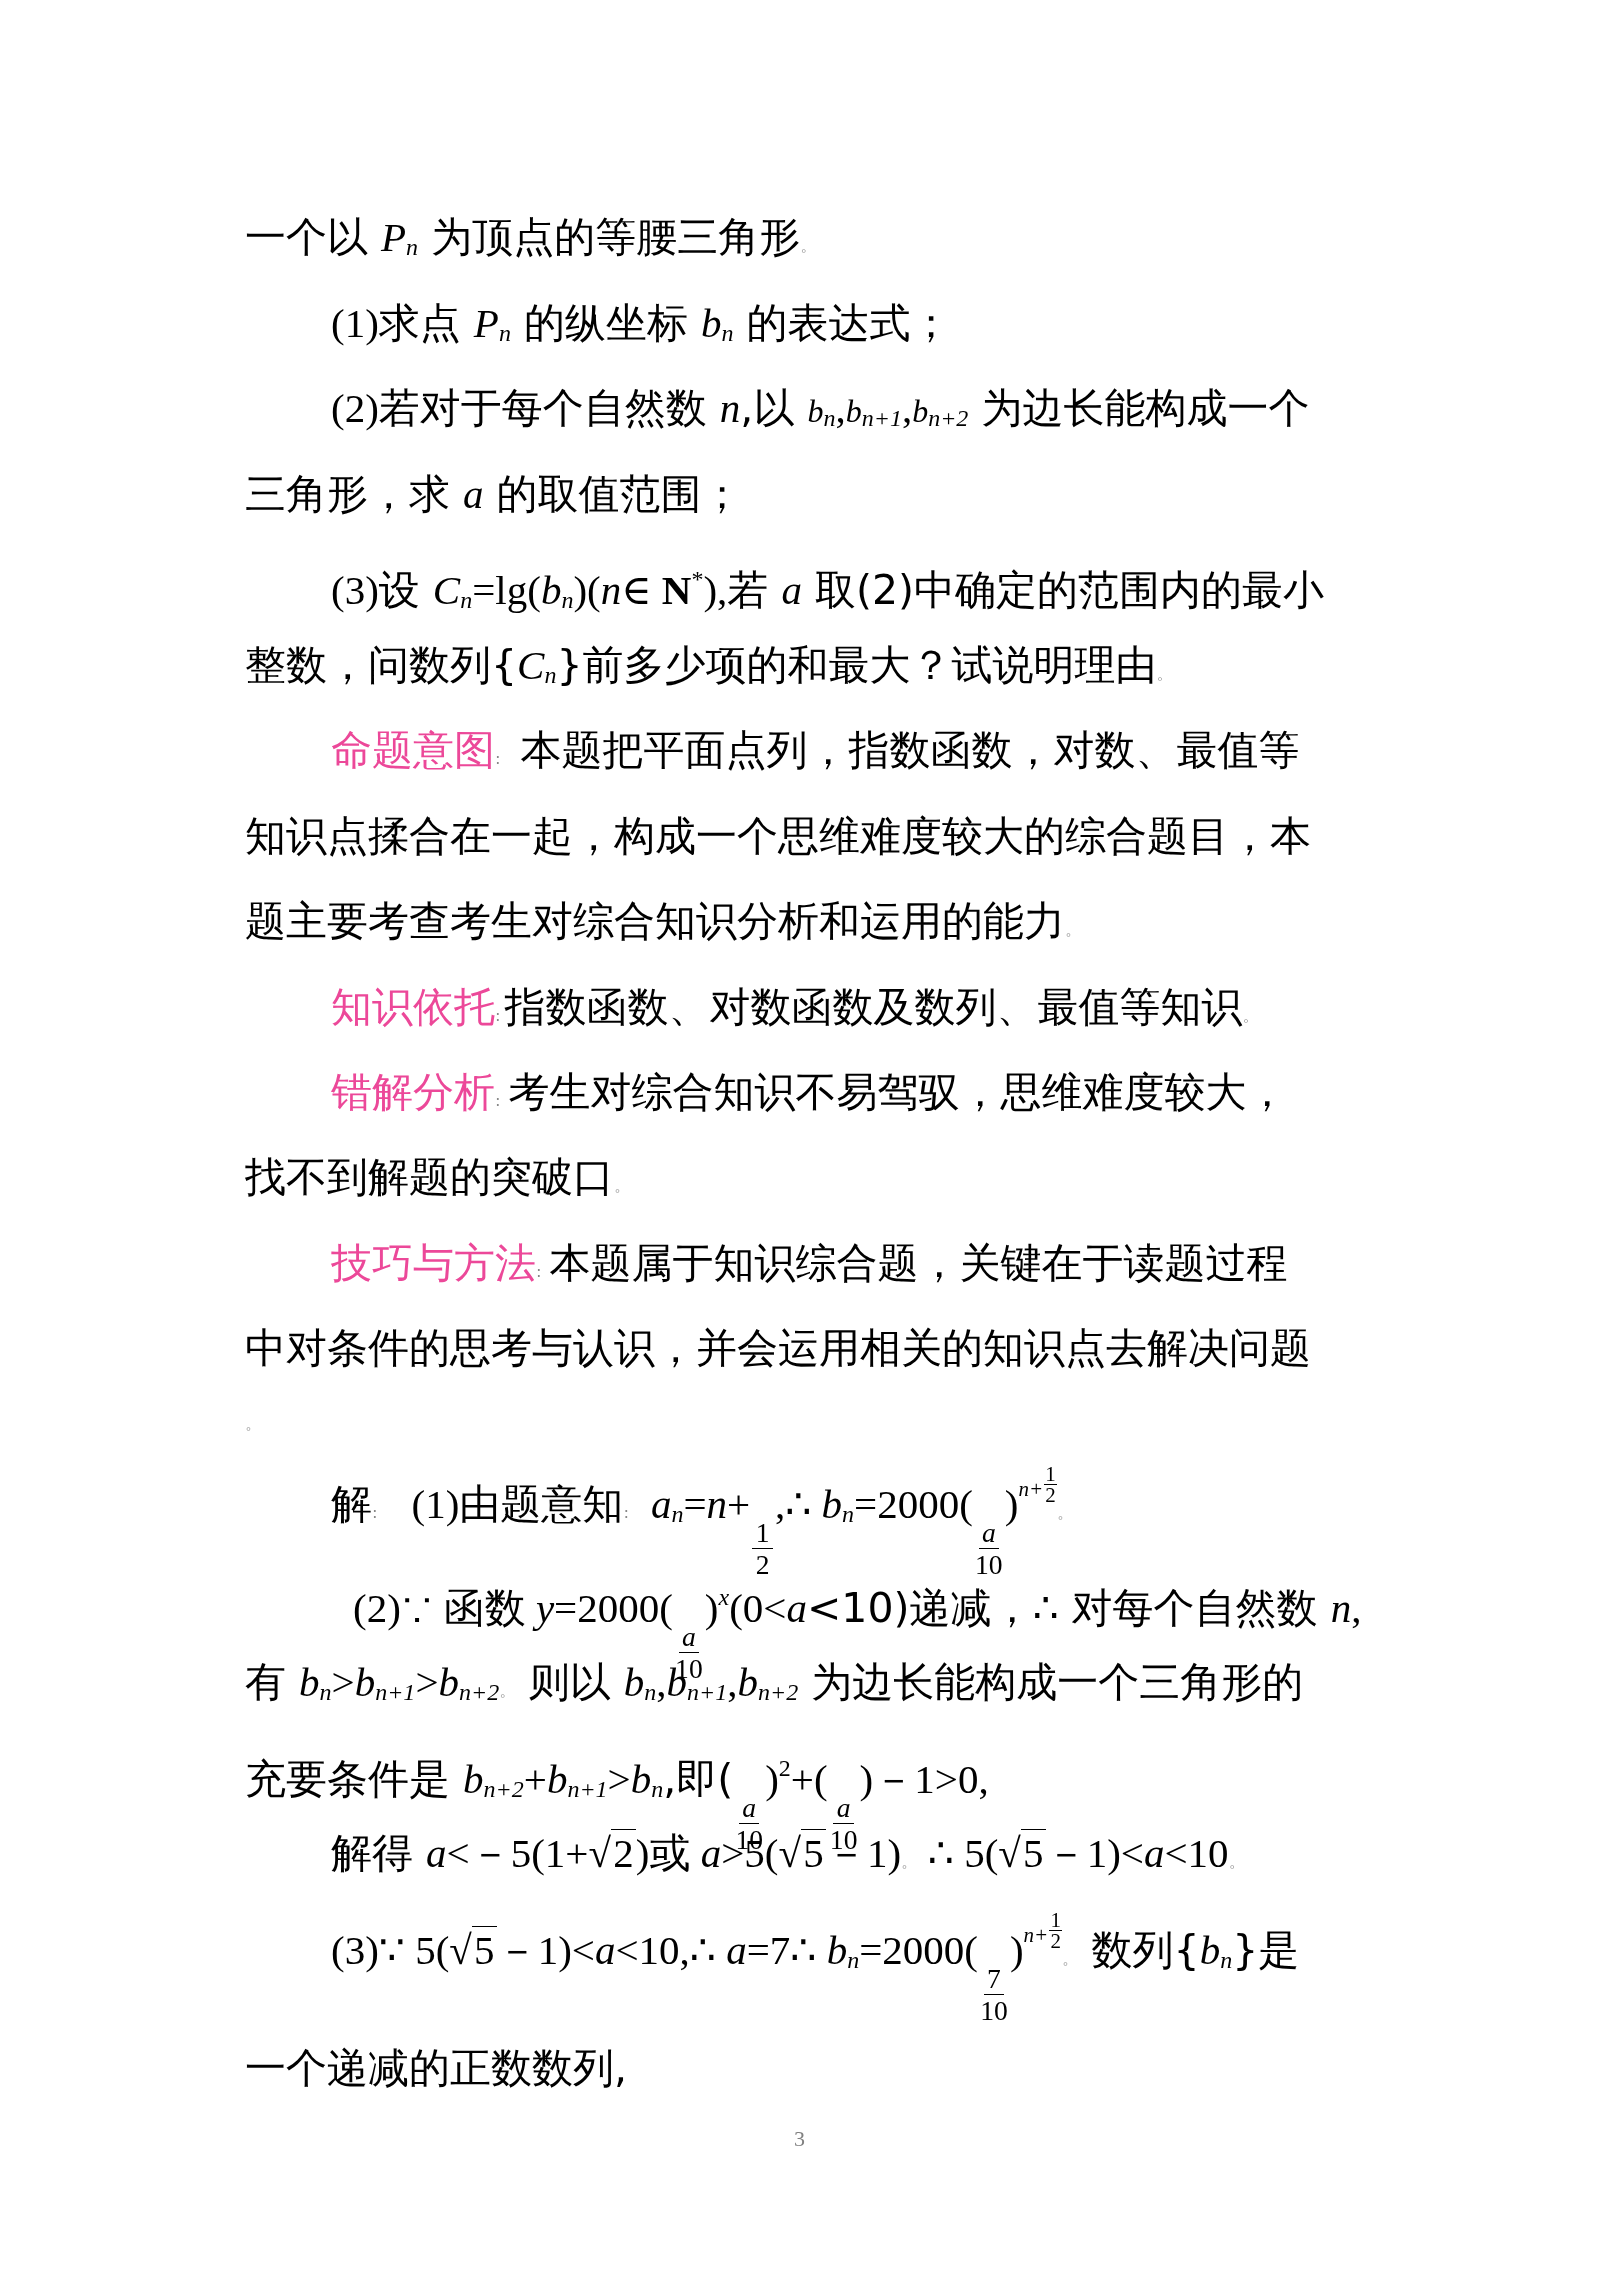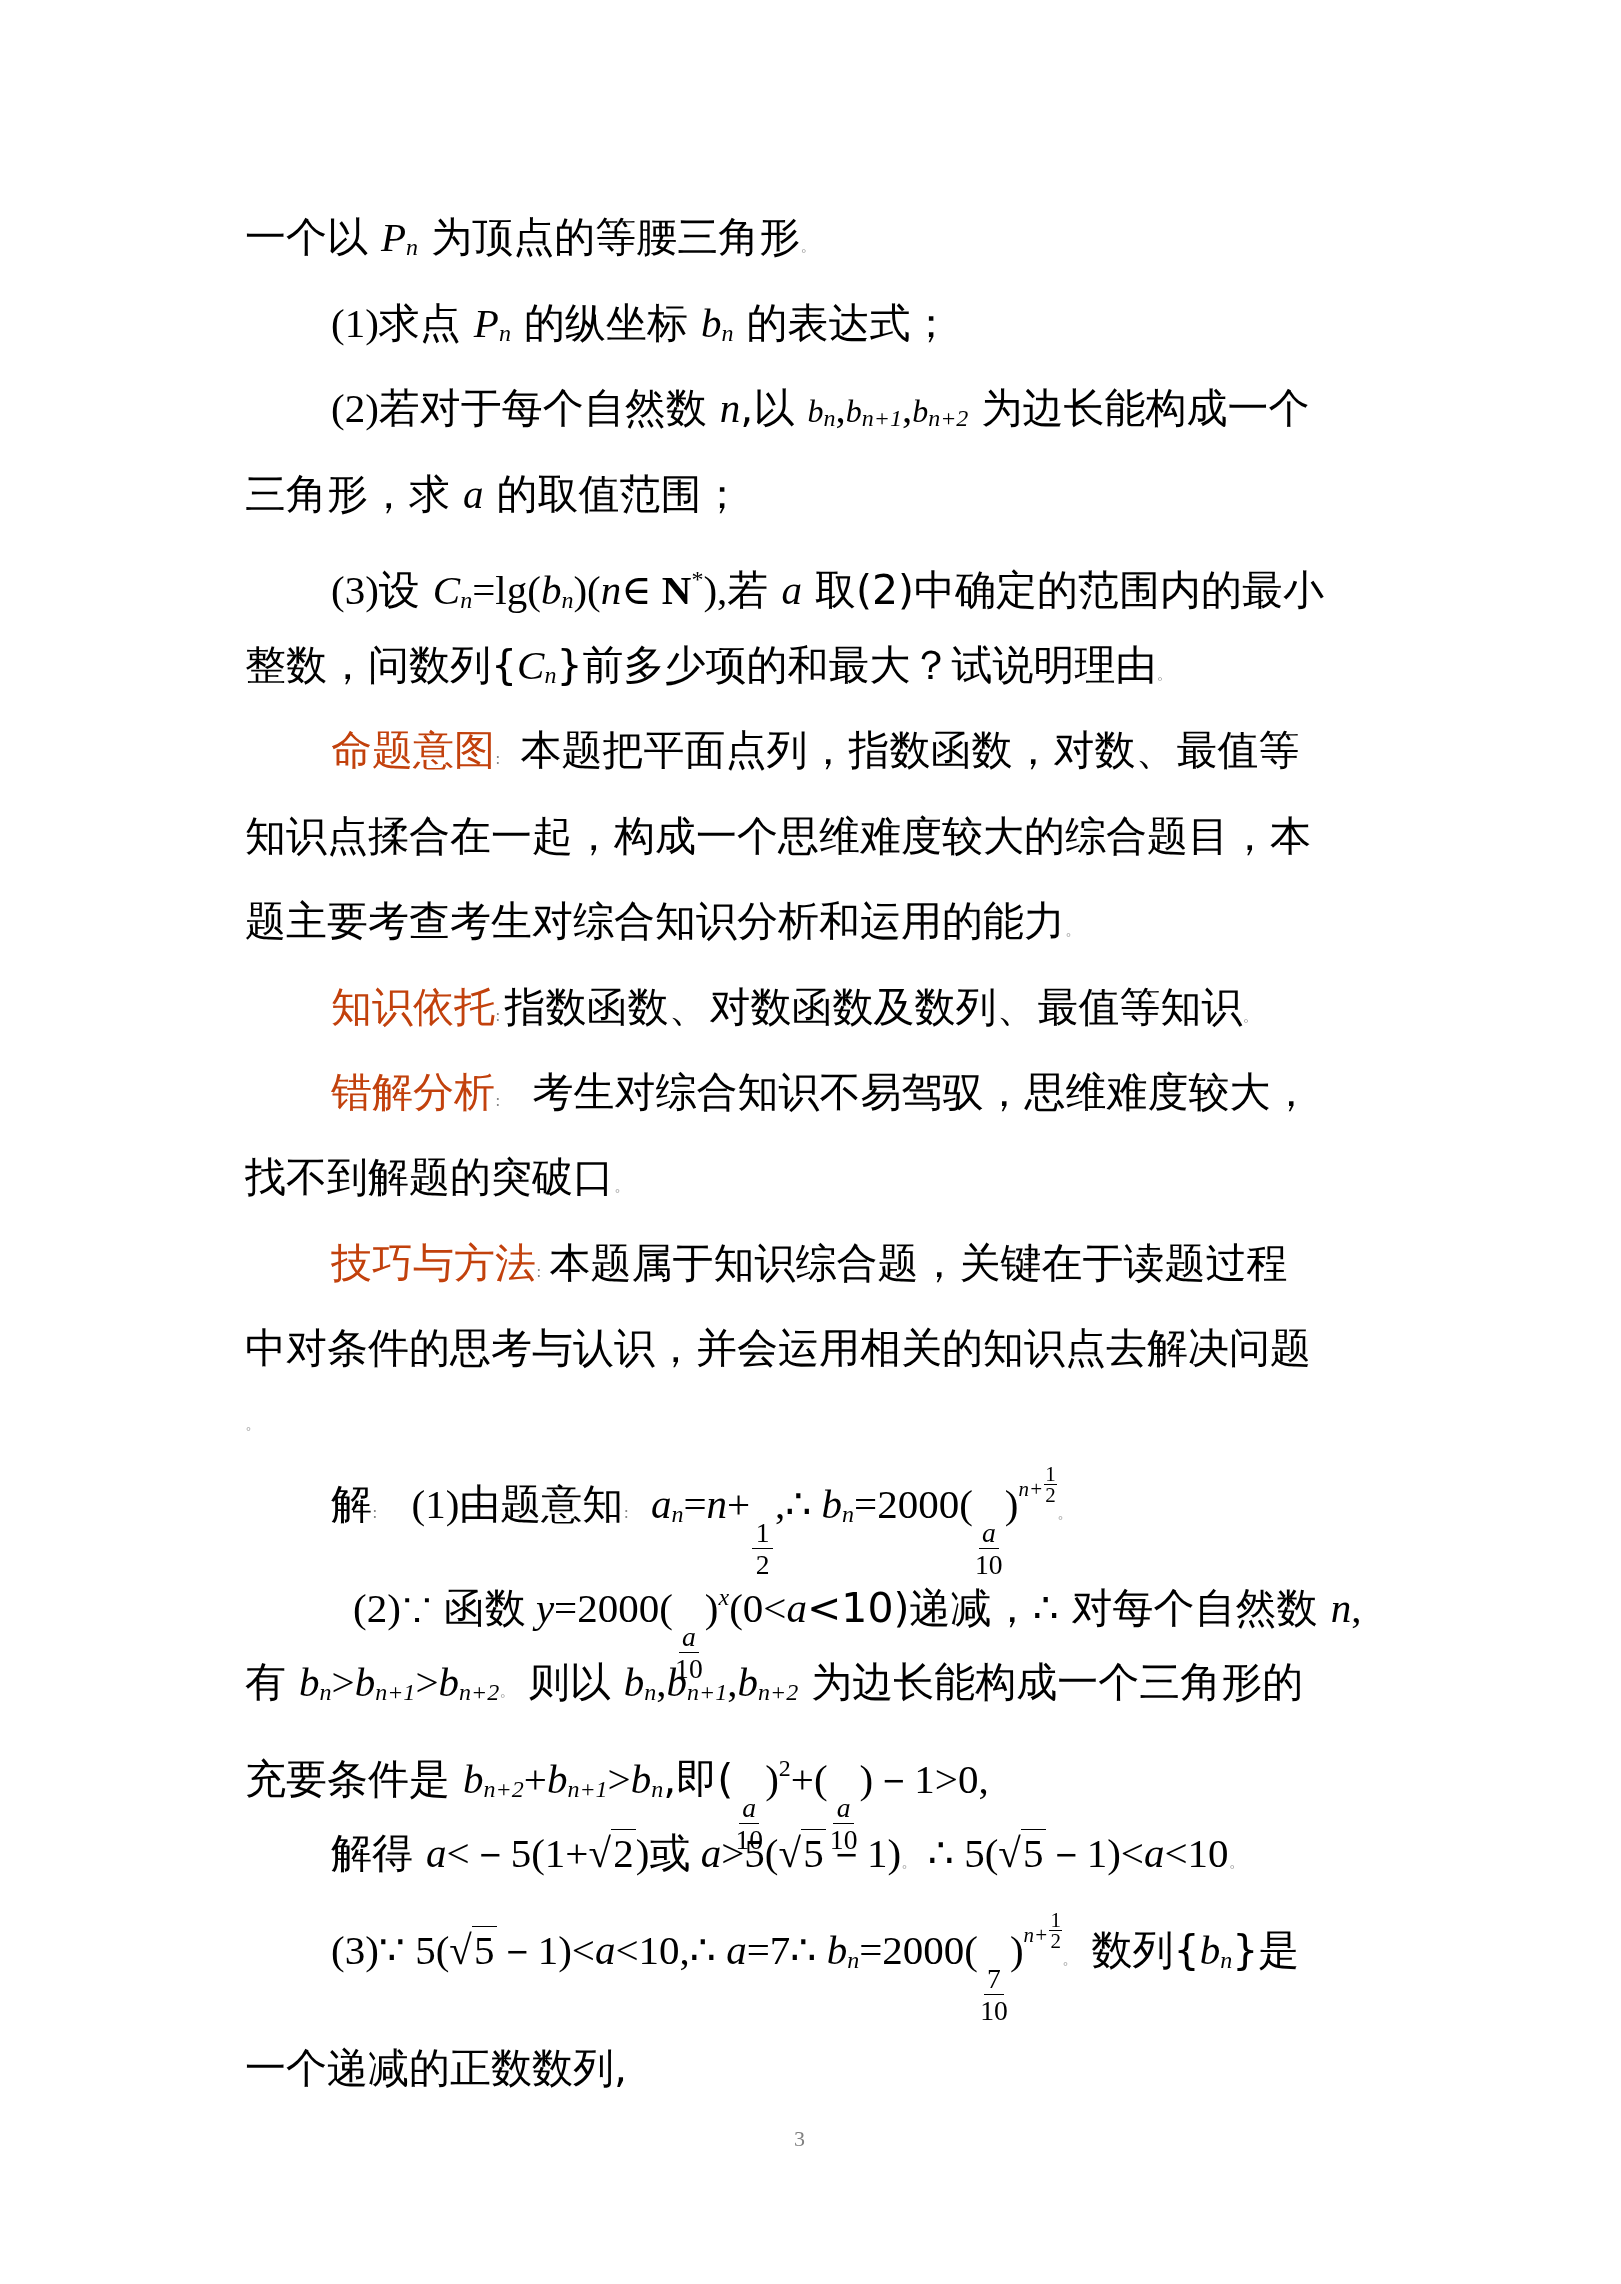--- a/index.html
+++ b/index.html
@@ -1,20 +1,20 @@
 <!DOCTYPE html>
 <html style="font-size:8.8px"><head>
 <meta charset="utf-8">
 <style>
   html, body { margin: 0; padding: 0; background: #ffffff; }
   body { width: 1621px; height: 2284px; position: relative; overflow: hidden;
          font-family: "DejaVu Sans", "Liberation Sans", sans-serif; color: #000; }
   .line { position: absolute; left: 245px; white-space: nowrap; font-size: 41px; line-height: 50px; height: 50px; }
   .indent { left: 331px; }
-  .lbl { color: #c2410c; }
+  .lbl { color: #ec4899; }
   .m { font-family: "Liberation Serif", "DejaVu Serif", serif; }
   .i { font-family: "Liberation Serif", "DejaVu Serif", serif; font-style: italic; }
   .b { font-family: "Liberation Serif", "DejaVu Serif", serif; font-weight: bold; }
   .sub { font-family: "Liberation Serif", serif; font-style: italic; font-size: 24px; vertical-align: -4.4px; }
   .sup { font-family: "Liberation Serif", serif; font-size: 24px; vertical-align: 16.5px; }
   .dot { font-size: 16.5px; color: #888; }
   .frac { display: inline-flex; flex-direction: column; align-items: center; vertical-align: -24px;
           font-family: "Liberation Serif", serif; font-size: 27.6px; line-height: 31px; margin: 0 2.2px; }
   .frac .num { border-bottom: 1.7px solid #000; padding: 0 3.3px; font-style: italic; }
   .frac .num.up { font-style: normal; }
@@ -62,21 +62,21 @@
 </div>
 <div class="line" style="top:896px">
   <span>题主要考查考生对综合知识分析和运用的能力</span><span class="dot">。</span>
 </div>
 
 <div class="line indent" style="top:982px">
   <span class="lbl">知识依托</span><span class="dot">:</span><span style="margin-left:4px">指数函数、对数函数及数列、最值等知识</span><span class="dot">。</span>
 </div>
 
 <div class="line indent" style="top:1067px">
-  <span class="lbl">错解分析</span><span class="dot">:</span><span style="margin-left:32px">考生对综合知识不易驾驭，思维难度较大，</span>
+  <span class="lbl">错解分析</span><span class="dot">:</span><span style="margin-left:8px">考生对综合知识不易驾驭，思维难度较大，</span>
 </div>
 <div class="line" style="top:1152px">
   <span>找不到解题的突破口</span><span class="dot">。</span>
 </div>
 
 <div class="line indent" style="top:1238px">
   <span class="lbl">技巧与方法</span><span class="dot">:</span><span style="margin-left:8px">本题属于知识综合题，关键在于读题过程</span>
 </div>
 <div class="line" style="top:1323px">
   <span>中对条件的思考与认识，并会运用相关的知识点去解决问题</span>

